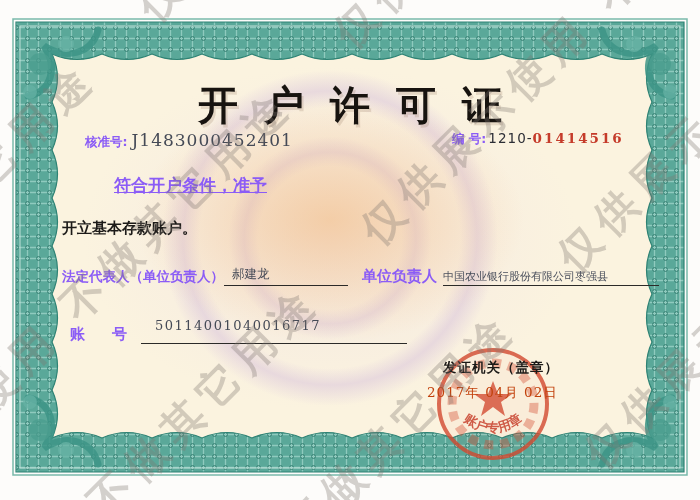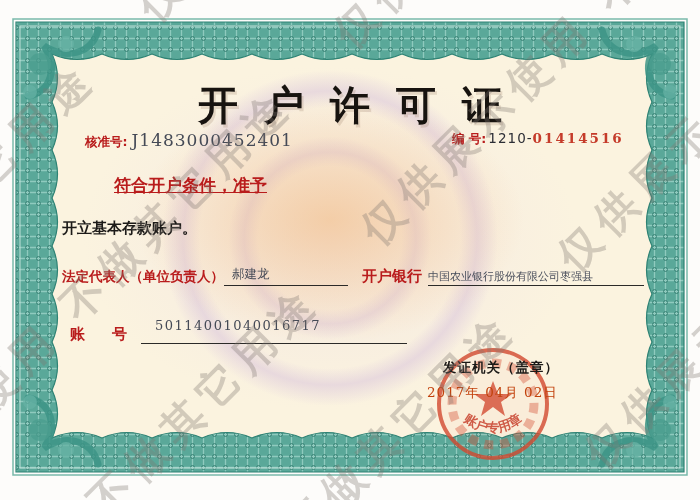--- a/index.html
+++ b/index.html
@@ -21,21 +21,21 @@
 
   
   .content{position:absolute;inset:0;z-index:4;color:#1c1a18;border-radius:12px;}
   .abs{position:absolute;white-space:nowrap;}
   .title{
     left:0;right:0;top:78px;text-align:center;
     font-family:"DejaVu Serif",serif;font-weight:700;font-size:40px;
     letter-spacing:26px;text-indent:26px;color:#17130f;
     text-shadow:2px 3px 0 rgba(150,118,95,0.22);
   }
-  .lbl{font-weight:700;color:#b91c1c;}
+  .lbl{font-weight:700;color:#8b5cf6;}
   .val{font-family:"DejaVu Serif",serif;color:#454a56;}
   .row-approval{left:85px;top:130px;font-size:12.5px;}
   .row-approval .val{margin-left:4px;font-size:17px;letter-spacing:1px;text-align:right;}
   .row-serial{left:452px;top:130px;font-size:12.5px;}
   .row-serial .prefix{margin-left:2px;font-size:13.5px;color:#2c2e36;letter-spacing:1px;}
   .row-serial .red-num{font-family:"DejaVu Serif",serif;font-weight:700;font-size:13.5px;color:#c53b2a;letter-spacing:2px;margin-left:0;}
   .row-review{left:100px;top:174px;display:flex;align-items:flex-end;}
   .row-review .big{font-size:17px;font-weight:700;}
   .blank{border-bottom:1.5px solid #2b2a28;}
   .row-review .blank{width:250px;padding:0 0 2px 20px;font-size:11.5px;color:#4a4f5c;font-family:"DejaVu Serif",serif;margin-left:4px;}
@@ -133,21 +133,21 @@
 
     <div class="abs row-review">
       <span class="big lbl suffix">符合开户条件，准予</span>
     </div>
 
     <div class="abs statement">开立基本存款账户。</div>
 
     <div class="abs row-rep">
       <span class="rep-lbl lbl">法定代表人（单位负责人）</span>
       <span class="blank rep-blank val">郝建龙</span>
-      <span class="bank-lbl lbl">开户银行</span>
+      <span class="bank-lbl lbl">单位负责人</span>
       <span class="bank-blank">
         <div>中国农业银行股份有限公司枣强县</div>
       </span>
     </div>
 
     <div class="abs row-account">
       <span class="acc-lbl lbl">账　号</span>
       <span class="blank acc-blank val">50114001040016717</span>
     </div>
 

